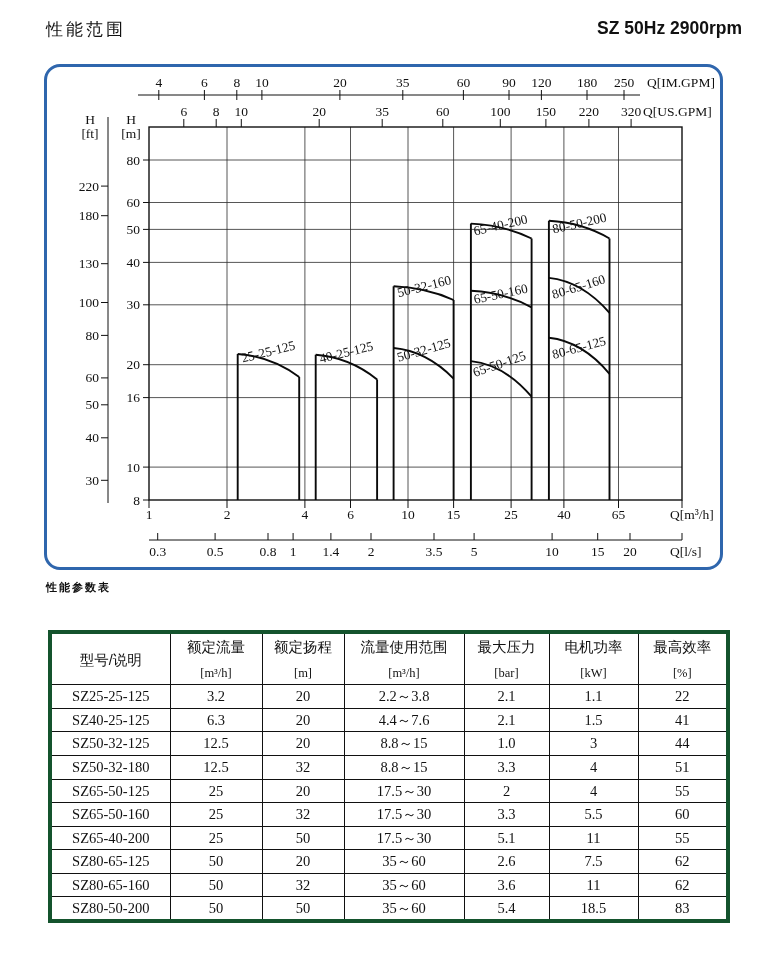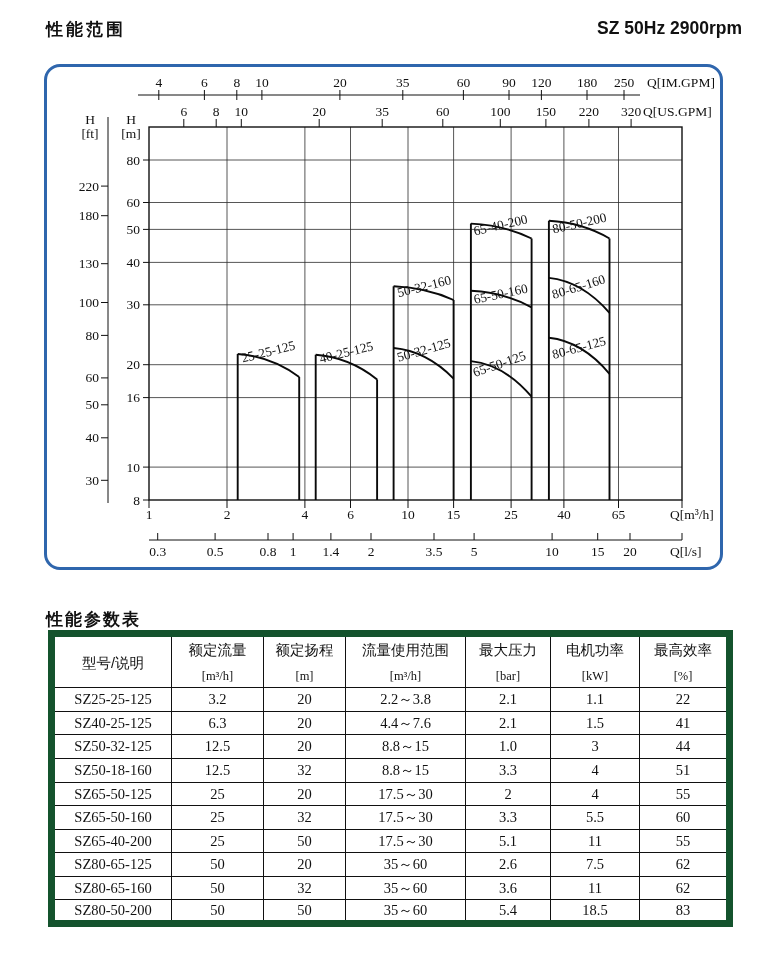--- a/index.html
+++ b/index.html
@@ -1,27 +1,27 @@
 <!DOCTYPE html>
 <html><head>
 <meta charset="utf-8">
 <style>
   *{box-sizing:border-box;}
   html,body{margin:0;padding:0;}
   body{width:780px;height:970px;position:relative;background:#ffffff;color:#111;
        font-family:"Liberation Sans",sans-serif;overflow:hidden;}
-  .title-cn{position:absolute;left:46px;top:18px;font-size:17px;font-weight:bold;letter-spacing:3px;}
+  .title-cn{position:absolute;left:46px;top:18px;font-size:17px;font-weight:normal;letter-spacing:3px;}
   .title-spec{position:absolute;right:38px;top:18px;font-size:17.5px;font-weight:bold;}
   .panel{position:absolute;left:44px;top:64px;width:679px;height:506px;
          border:3px solid #2f66ad;border-radius:16px;background:#fff;}
   .panel svg{display:block;}
   svg text{font-family:"Liberation Serif",serif;fill:#111;}
-  .table-title{position:absolute;left:46px;top:608px;font-size:17px;font-weight:bold;letter-spacing:2px;}
+  .table-title{position:absolute;left:46px;top:580px;font-size:11px;font-weight:bold;letter-spacing:2px;}
   .ptable{position:absolute;left:48px;top:630px;width:679px;border-collapse:collapse;
-          table-layout:fixed;border:7px solid #14532d;}
+          table-layout:fixed;border:4px solid #14532d;}
   .ptable th,.ptable td{border:1px solid #111;text-align:center;vertical-align:middle;padding:0;}
   .ptable th{font-weight:normal;padding:4px 0 3px 0;}
   .th-l{font-size:14.5px;line-height:1.25;}
   .th-u{font-size:12.5px;line-height:1.2;font-family:"Liberation Serif",serif;margin-top:10px;}
   .ptable td{font-size:14.5px;font-family:"Liberation Serif",serif;height:23.6px;line-height:1;}
 </style>
 </head>
 <body>
 
 <div class="title-cn">性能范围</div>
@@ -299,21 +299,21 @@
       <tr>
         <td>SZ50-32-125</td>
         <td>12.5</td>
         <td>20</td>
         <td>8.8～15</td>
         <td>1.0</td>
         <td>3</td>
         <td>44</td>
       </tr>
       <tr>
-        <td>SZ50-18-160</td>
+        <td>SZ50-32-180</td>
         <td>12.5</td>
         <td>32</td>
         <td>8.8～15</td>
         <td>3.3</td>
         <td>4</td>
         <td>51</td>
       </tr>
       <tr>
         <td>SZ65-50-125</td>
         <td>25</td>

